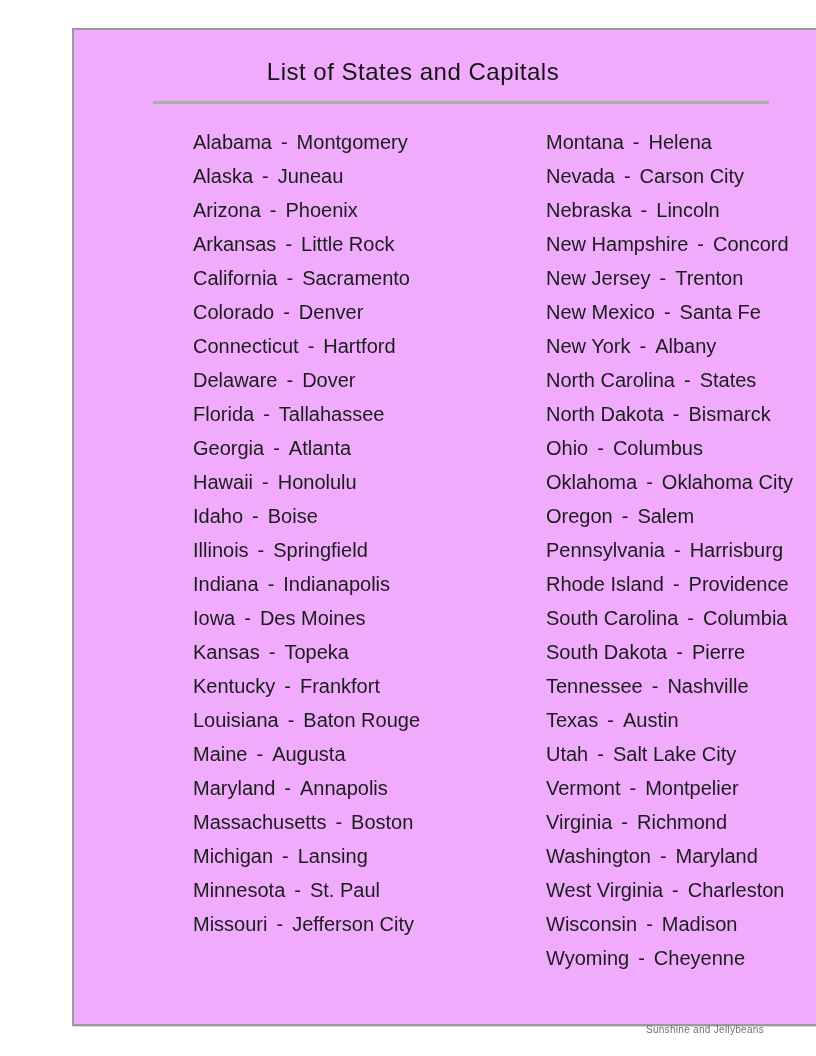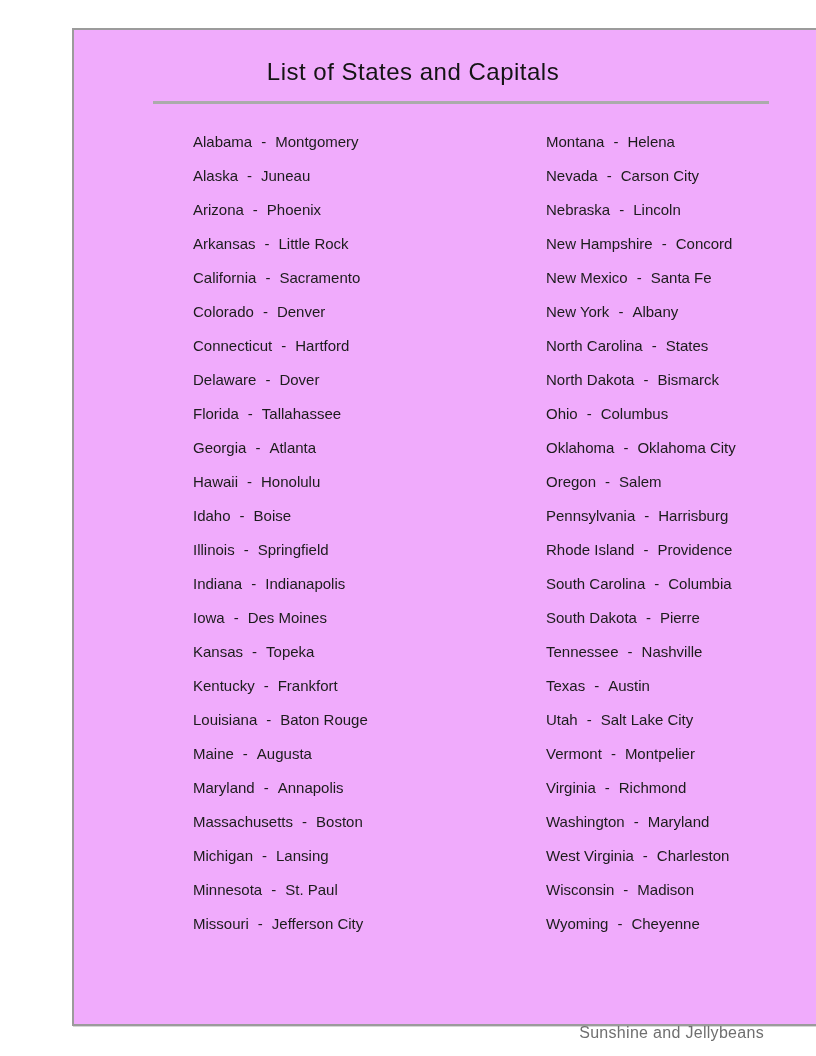--- a/index.html
+++ b/index.html
@@ -50,33 +50,33 @@
   }
   .column {
     position: absolute;
     top: 95px;
   }
   .col-left  { left: 119px; }
   .col-right { left: 472px; }
   .entry {
     height: 34px;
     line-height: 34px;
-    font-size: 15px;
+    font-size: 20px;
     color: #1c1c1c;
     white-space: nowrap;
   }
   .dash {
     display: inline-block;
     margin: 0 9px;
   }
   .footer-credit {
     position: absolute;
     top: 1024px;
     right: 52px;
-    font-size: 16px;
+    font-size: 10px;
     letter-spacing: 0.3px;
     color: #6f6f6f;
   }
 </style>
 </head>
 <body>
 
 <div class="page">
   <div class="border-box">
     <div class="title-wrap">
@@ -109,20 +109,21 @@
         <div class="entry"><span>Michigan</span><span class="dash">-</span><span>Lansing</span></div>
         <div class="entry"><span>Minnesota</span><span class="dash">-</span><span>St. Paul</span></div>
         <div class="entry"><span>Missouri</span><span class="dash">-</span><span>Jefferson City</span></div>
       </div>
 
     <div class="column col-right">
         <div class="entry"><span>Montana</span><span class="dash">-</span><span>Helena</span></div>
         <div class="entry"><span>Nevada</span><span class="dash">-</span><span>Carson City</span></div>
         <div class="entry"><span>Nebraska</span><span class="dash">-</span><span>Lincoln</span></div>
         <div class="entry"><span>New Hampshire</span><span class="dash">-</span><span>Concord</span></div>
+        <div class="entry"><span>New Jersey</span><span class="dash">-</span><span>Trenton</span></div>
         <div class="entry"><span>New Mexico</span><span class="dash">-</span><span>Santa Fe</span></div>
         <div class="entry"><span>New York</span><span class="dash">-</span><span>Albany</span></div>
         <div class="entry"><span>North Carolina</span><span class="dash">-</span><span>States</span></div>
         <div class="entry"><span>North Dakota</span><span class="dash">-</span><span>Bismarck</span></div>
         <div class="entry"><span>Ohio</span><span class="dash">-</span><span>Columbus</span></div>
         <div class="entry"><span>Oklahoma</span><span class="dash">-</span><span>Oklahoma City</span></div>
         <div class="entry"><span>Oregon</span><span class="dash">-</span><span>Salem</span></div>
         <div class="entry"><span>Pennsylvania</span><span class="dash">-</span><span>Harrisburg</span></div>
         <div class="entry"><span>Rhode Island</span><span class="dash">-</span><span>Providence</span></div>
         <div class="entry"><span>South Carolina</span><span class="dash">-</span><span>Columbia</span></div>

